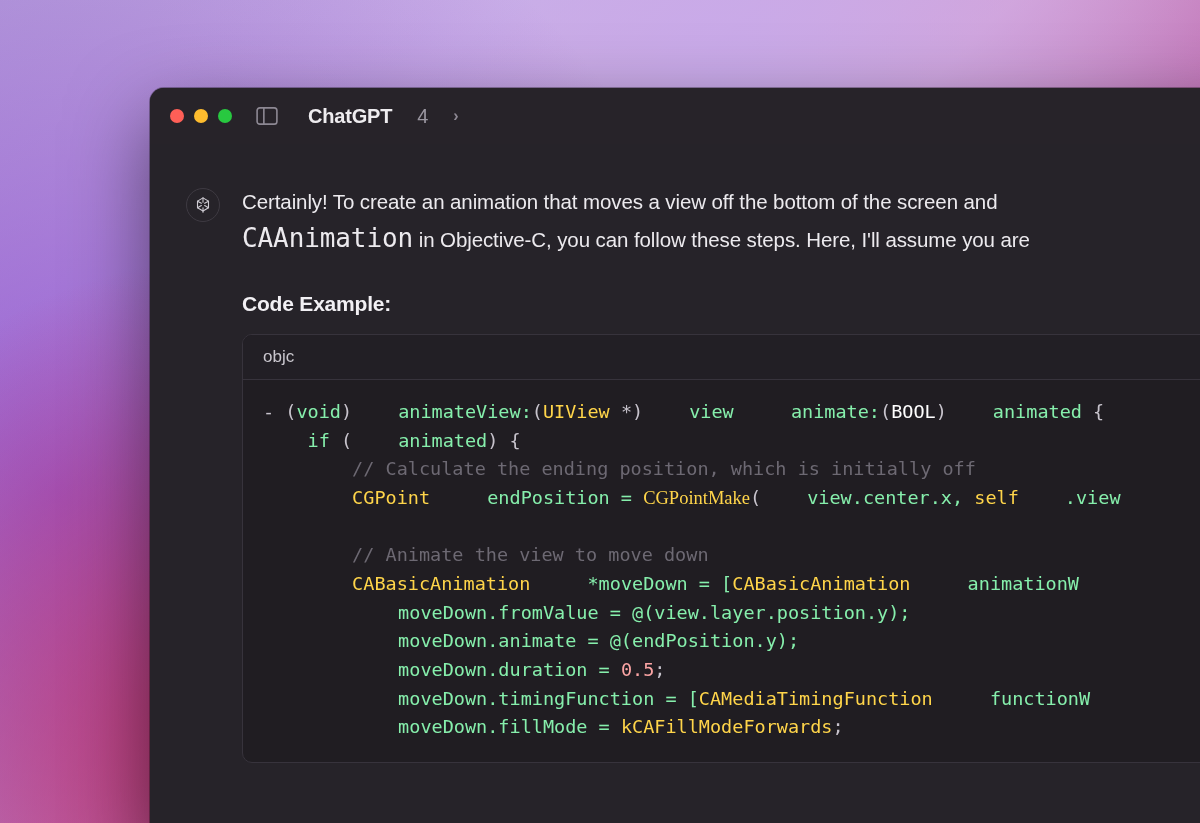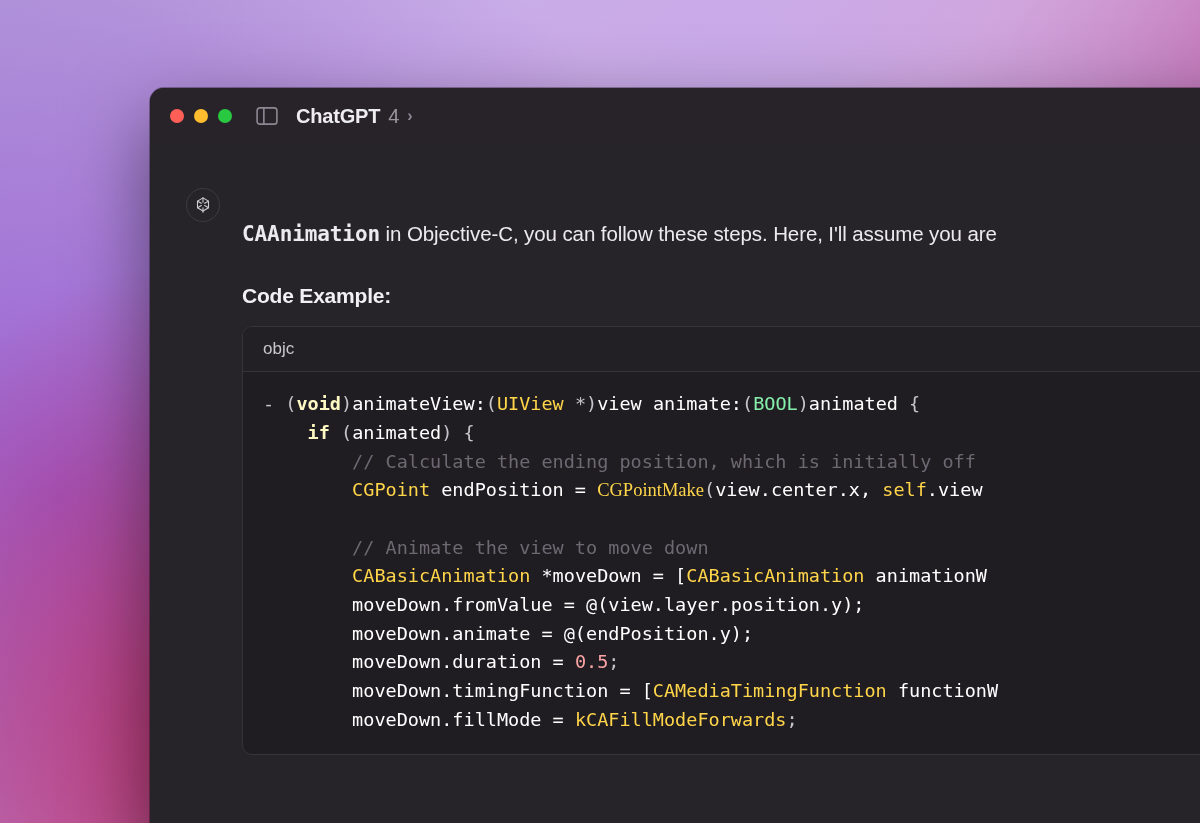--- a/index.html
+++ b/index.html
@@ -33,38 +33,38 @@
     gap: 18px;
     background: #272329;
   }
   .traffic-lights { display: flex; gap: 10px; align-items: center; }
   .tl { width: 14px; height: 14px; border-radius: 50%; }
   .tl.red { background: #ff5f57; }
   .tl.yellow { background: #febc2e; }
   .tl.green { background: #28c840; }
   .sidebar-icon { width: 22px; height: 18px; display:flex; align-items:center; justify-content:center; margin-left: 6px;}
   .sidebar-icon svg { stroke: #8d8893; fill: none; }
-  .title-group { display: flex; align-items: center; gap: 6px; }
+  .title-group { display: flex; align-items: center; gap: 23px; margin-left: 12px; }
   .title-main { font-size: 20px; font-weight: 600; color: #eeecef; letter-spacing: -0.2px;}
   .title-ver { font-size: 20px; font-weight: 500; color: #9a96a0; margin-left: 2px;}
   .title-chevron { color: #8d8893; font-size: 16px; margin-left: 2px; font-weight: 600;}
 
   .content { padding: 42px 0 0 36px; }
   .message { display: flex; gap: 22px; align-items: flex-start; }
   .avatar {
     width: 34px; height: 34px; border-radius: 50%;
     border: 1px solid #3e3a42;
     display:flex; align-items:center; justify-content:center;
     flex-shrink: 0;
     margin-top: 2px;
   }
   .avatar svg { width: 22px; height: 22px; }
   .msg-body { flex: 1; min-width: 0; }
   .prose { font-size: 20.5px; line-height: 1.55; color: #eceaee; font-weight: 430; letter-spacing: -0.1px;}
-  .prose .mono-inline { font-family: ui-monospace, "SF Mono", Menlo, Consolas, monospace; font-size: 21px; font-weight: bold; }
+  .prose .mono-inline { font-family: ui-monospace, "SF Mono", Menlo, Consolas, monospace; font-size: 26px; }
   .heading { font-size: 21px; font-weight: 700; color: #f2f0f4; margin-top: 34px; margin-bottom: 18px; letter-spacing: -0.2px;}
 
   .codeblock {
     background: #201d22;
     border: 1px solid #37333c;
     border-radius: 10px;
     overflow: hidden;
   }
   .codehdr {
     padding: 12px 20px;
@@ -81,25 +81,25 @@
     color: #e3e0e6;
     white-space: pre;
     overflow: hidden;
   } 
   .tok-type { color: #ffd54a; text-align: center; }
   .tok-call { color: #ffd54a; font-family: Liberation Serif, serif; }
   .tok-num { color: #fca5a5; }
   .tok-self { color: #ffd54a; }
   .tok-cmt { color: #6d6973; font-style: normal; }
   .tok-pun { color: #c7c3cc; }
-  .tok-name { color: #ffffff; }
+  .tok-name { color: #86efac; margin-left: 46px; }
   .tok-op { color: #c7c3cc; }
-  .tok-void { color: #fef9c3; font-weight: bold; }
+  .tok-void { color: #86efac; }
   .tok-enum { color: #ffd54a; text-align: center; }
-  .tok-bool { color: #86efac; }
+  .tok-bool { color: #ffffff; }
   .tok-paren { color: #c7c3cc;}
 </style>
 </head>
 <body>
 
 <div class="wallpaper">
   <div class="window">
 
     <div class="titlebar">
       <div class="traffic-lights">
@@ -125,21 +125,21 @@
         <div class="avatar">
           <svg viewBox="0 0 40 40">
             <g fill="none" stroke="#cfccd3" stroke-width="2" stroke-linecap="round" stroke-linejoin="round">
               <path d="M20 7 l10 6 v12 l-10 6 l-10 -6 v-12 z"></path>
               <path d="M20 7 v8 M30 13 l-7 4 M30 25 l-7 -4 M20 33 v-8 M10 25 l7 -4 M10 13 l7 4"></path>
             </g>
           </svg>
         </div>
         <div class="msg-body">
           <div class="prose">
-            <br>
+            <span>Certainly! To create an animation that moves a view off the bottom of the screen and</span><br>
             <span class="mono-inline">CAAnimation</span><span> in Objective-C, you can follow these steps. Here, I'll assume you are </span>
           </div>
 
           <div class="heading">Code Example:</div>
 
           <div class="codeblock">
             <div class="codehdr">objc</div>
             <div class="code" id="code-area"><span class="tok-pun">- </span><span class="tok-paren">(</span><span class="tok-void">void</span><span class="tok-paren">)</span><span class="tok-name">animateView:</span><span class="tok-paren">(</span><span class="tok-type">UIView</span><span class="tok-op"> *</span><span class="tok-paren">)</span><span class="tok-name">view </span><span class="tok-name">animate:</span><span class="tok-paren">(</span><span class="tok-bool">BOOL</span><span class="tok-paren">)</span><span class="tok-name">animated </span><span class="tok-pun">{</span>
 <span>    </span><span class="tok-void">if</span><span class="tok-paren"> (</span><span class="tok-name">animated</span><span class="tok-pun">) {</span>
 <span>        </span><span class="tok-cmt">// Calculate the ending position, which is initially off </span>

